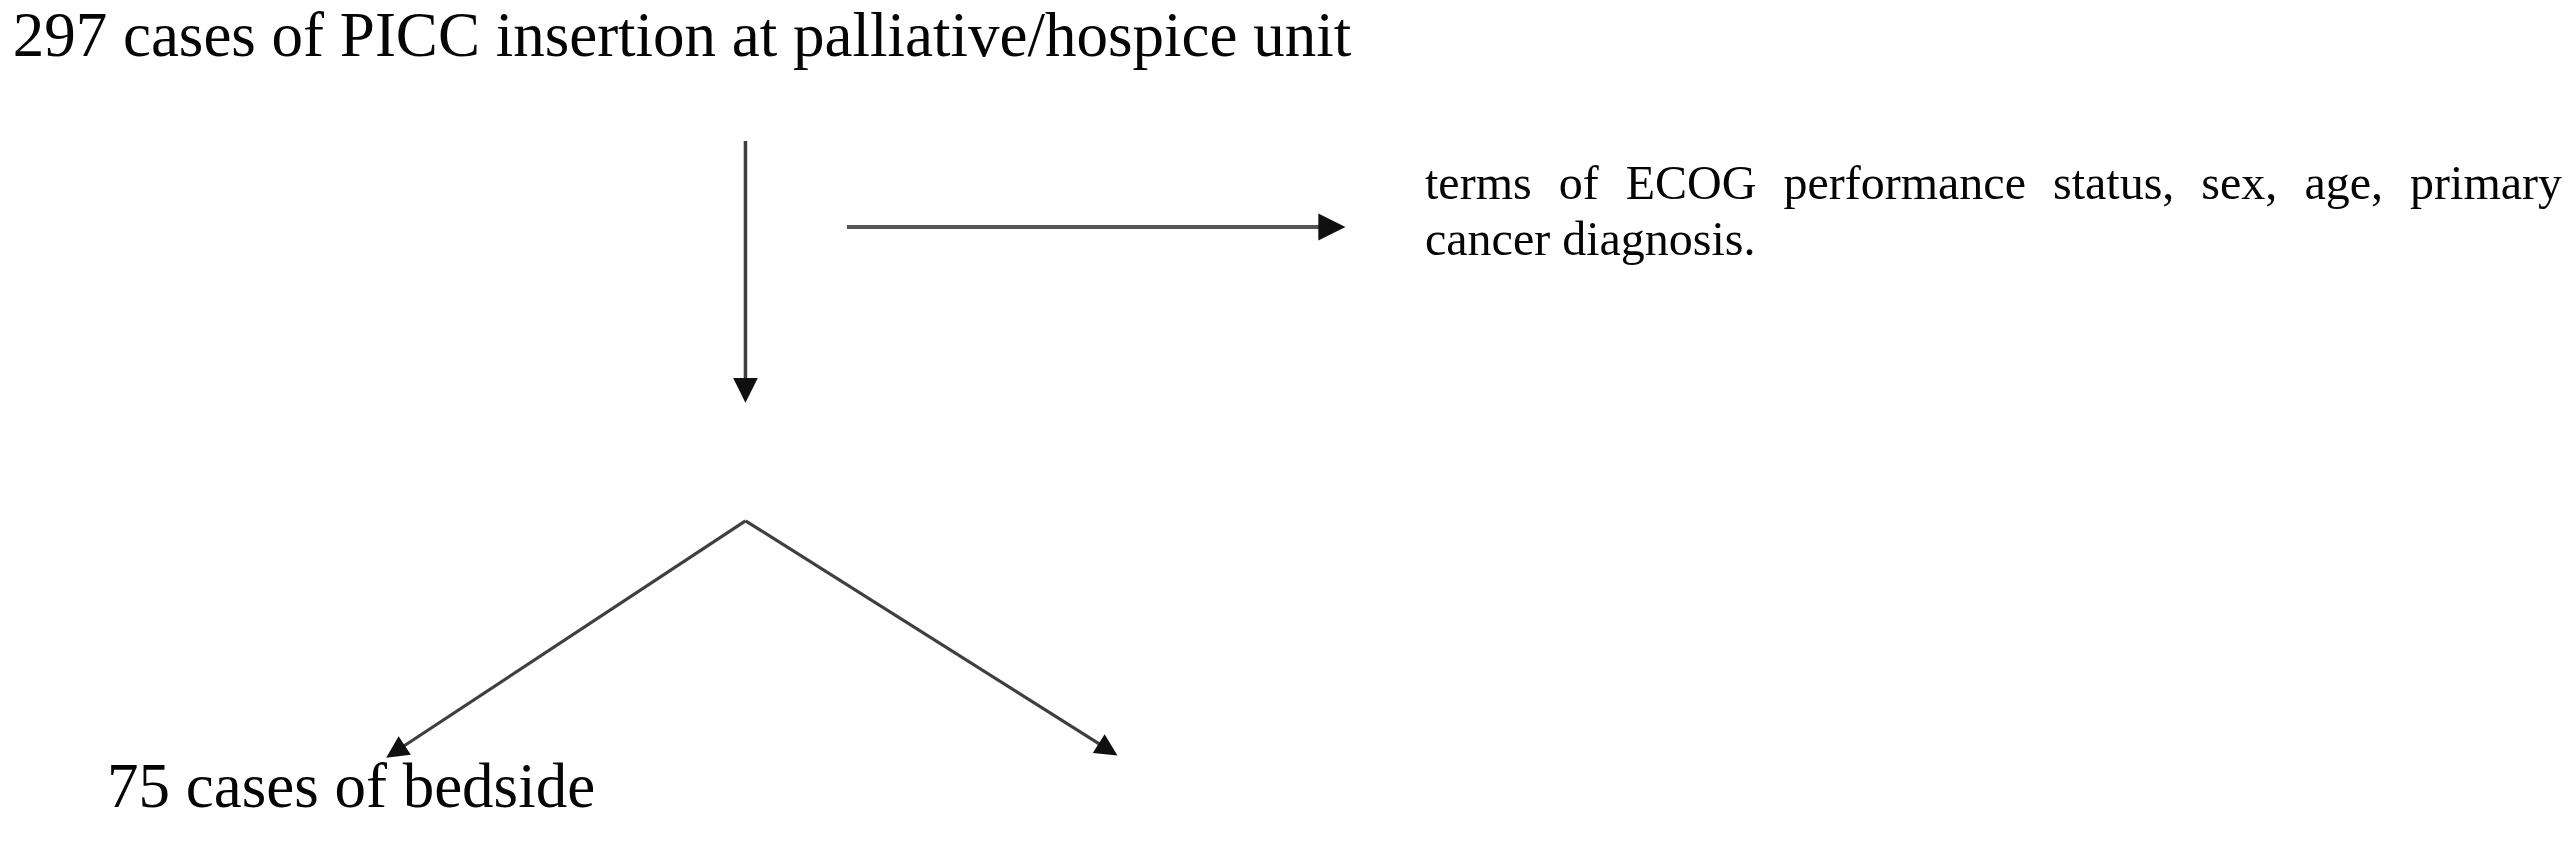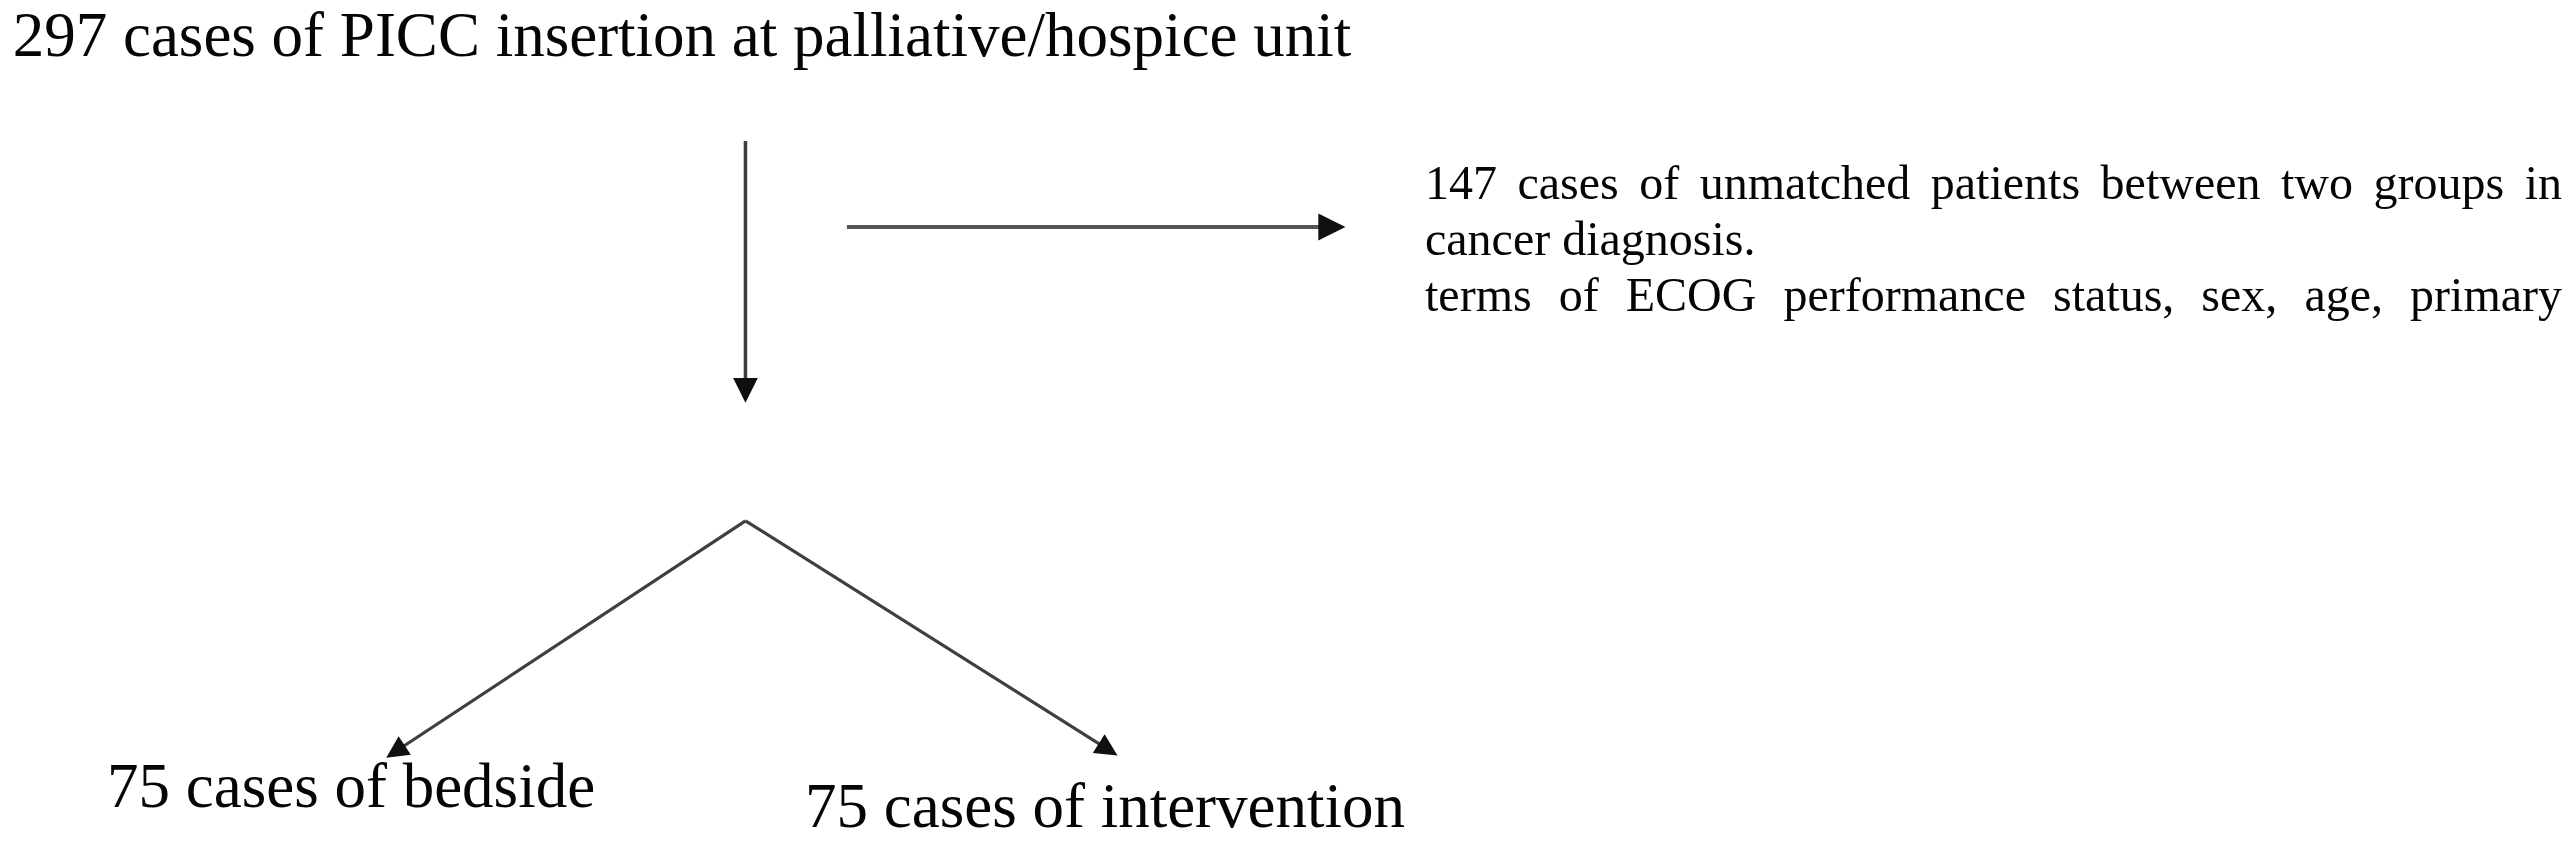--- a/index.html
+++ b/index.html
@@ -68,24 +68,22 @@
         <path d="M0,0 L10,5 L0,10 Z" fill="var(--head)"></path>
       </marker>
     </defs>
     <line class="arrow-line" x1="1058" y1="200" x2="1058" y2="561" stroke-width="5" marker-end="url(#ah)"></line>
     <line class="arrow-line secondary" x1="1202" y1="322" x2="1898" y2="322" stroke-width="5.5" marker-end="url(#ah)"></line>
     <line class="arrow-line" x1="1058" y1="739" x2="556" y2="1070" stroke-width="4.5" marker-end="url(#ah)"></line>
     <line class="arrow-line" x1="1058" y1="739" x2="1578" y2="1067" stroke-width="4.5" marker-end="url(#ah)"></line>
   </svg>
 
   <div class="exclusion-note">
-    <div class="note-line justify">147 cases of unmatched patients between two groups in</div>
+    <div class="note-line justify">terms of ECOG performance status, sex, age, primary</div>
     <div class="note-line">cancer diagnosis.</div>
-    <div class="note-line justify">terms of ECOG performance status, sex, age, primary</div>
   </div>
 
 
   <div class="node node-bedside">75 cases of bedside</div>
 
-  <div class="node node-intervention">75 cases of intervention</div>
 
 </div>
 
 
 </body></html>

